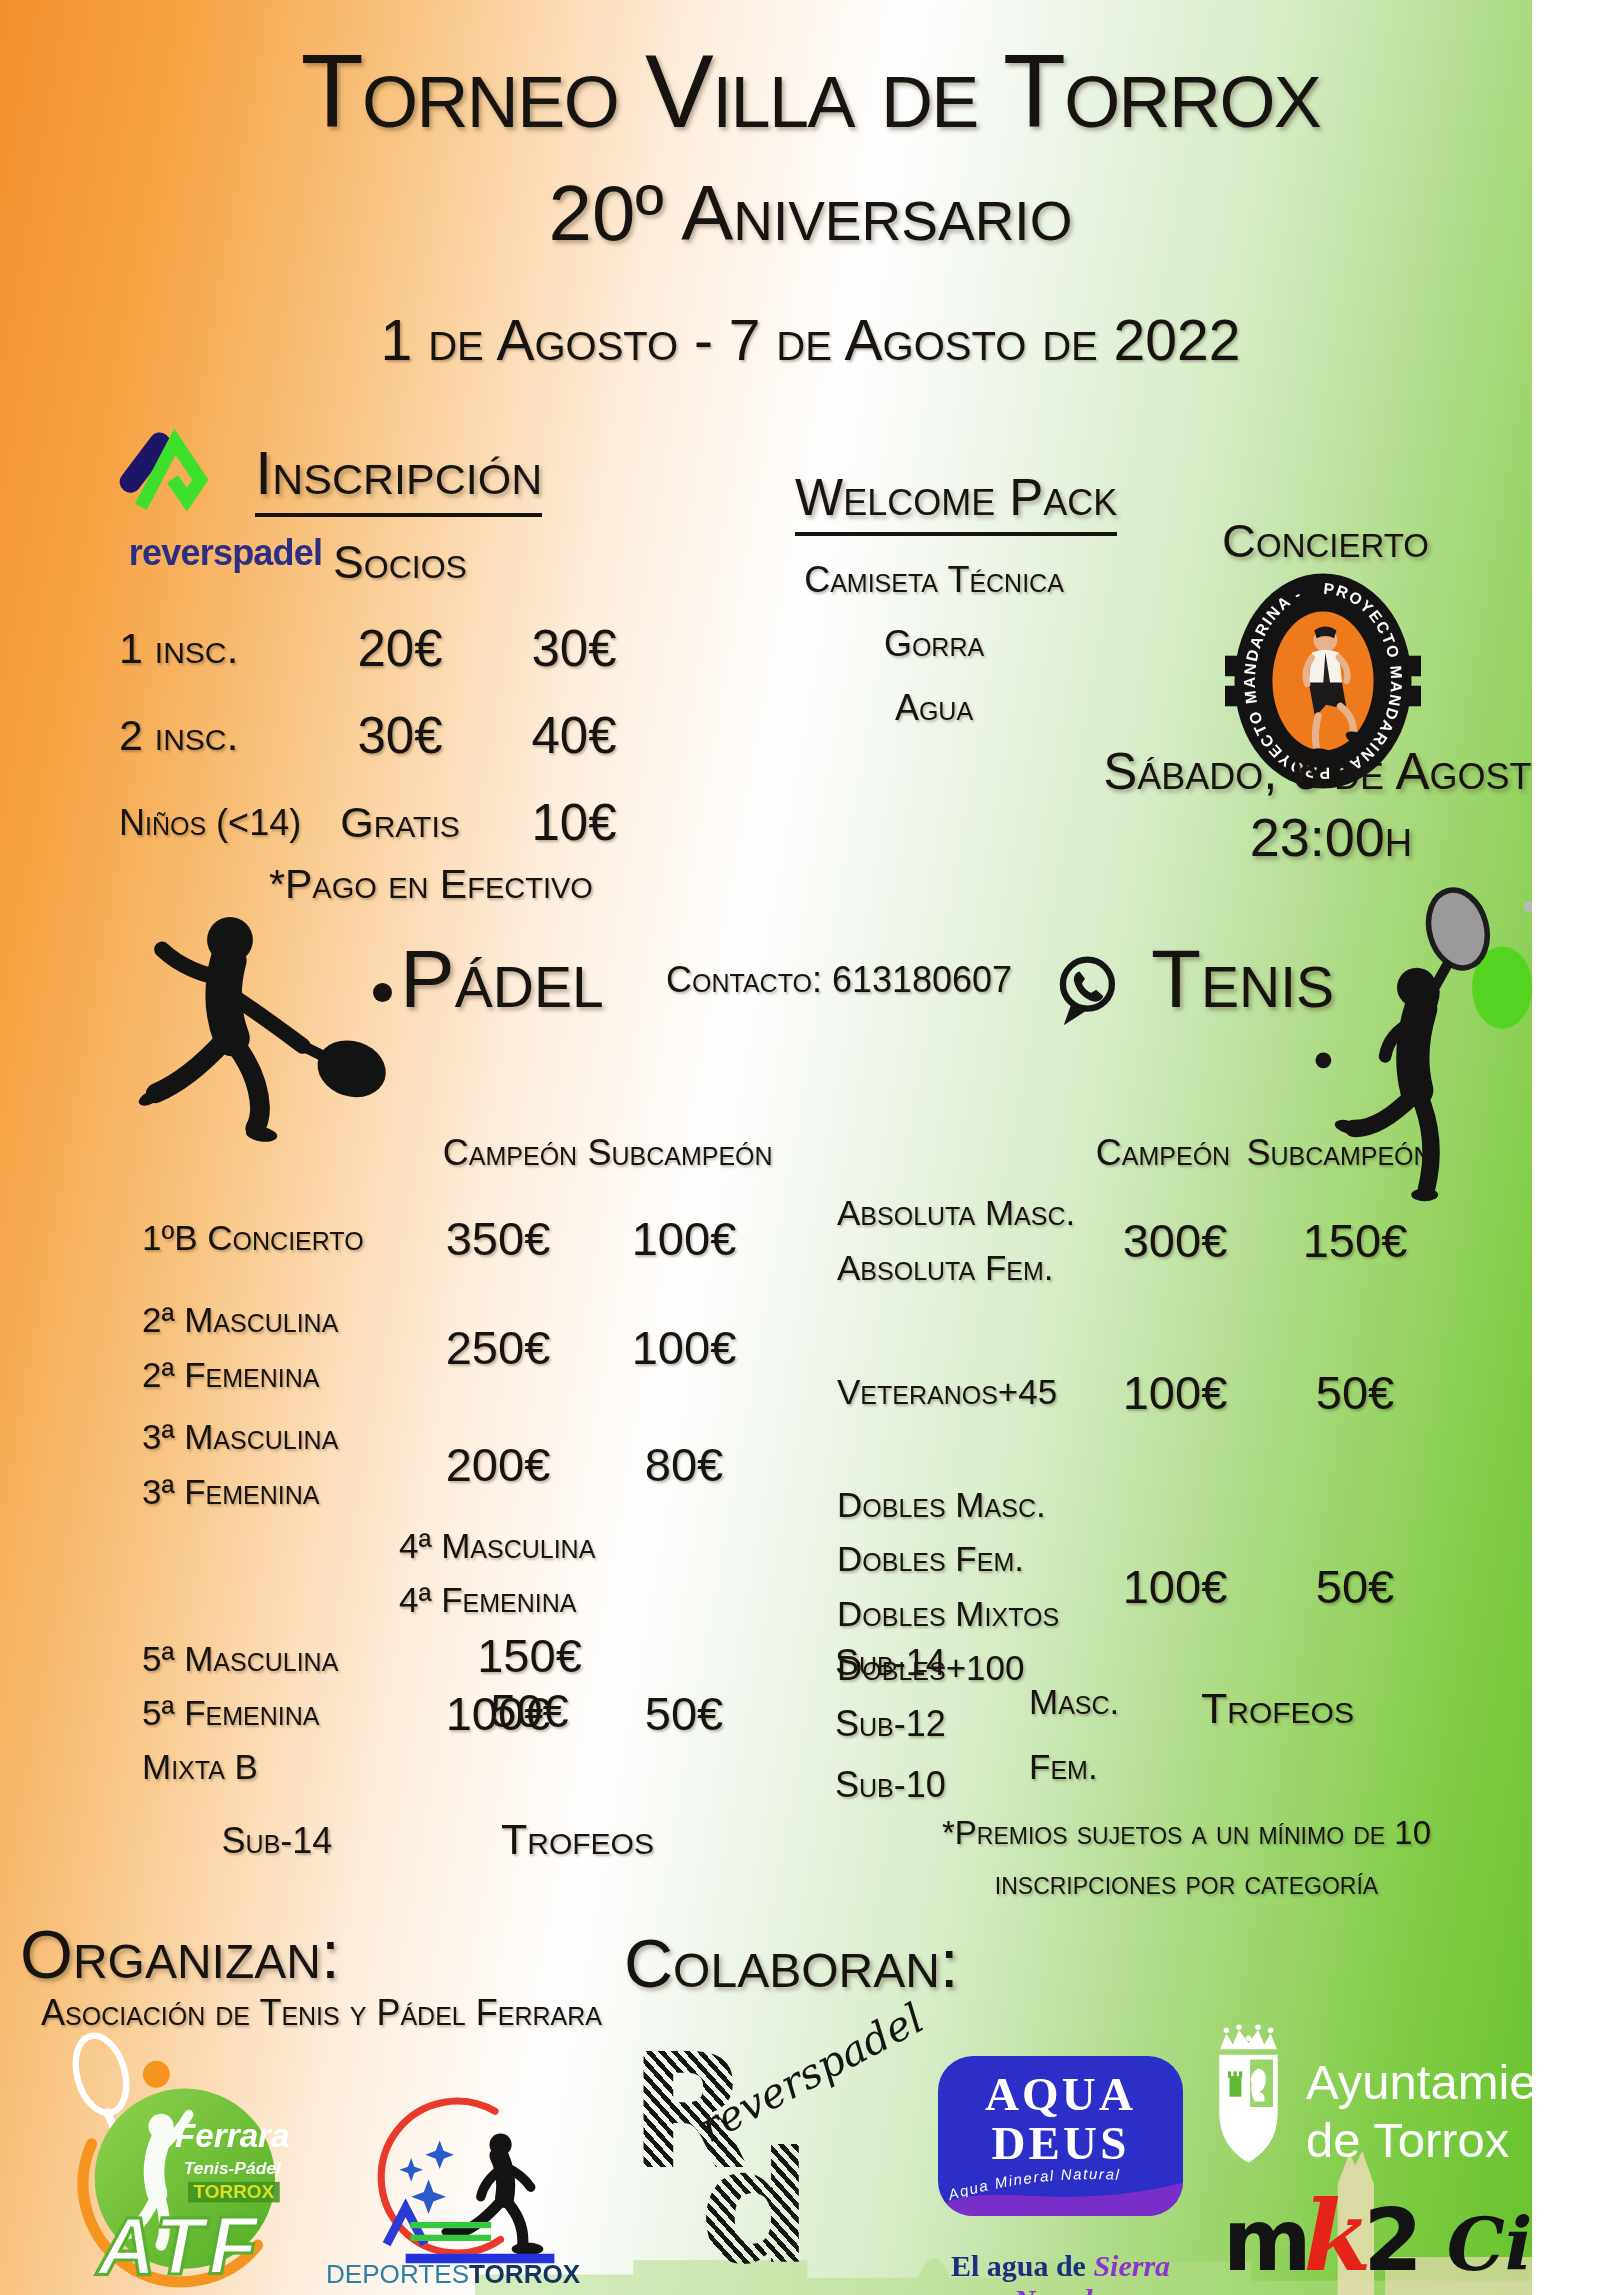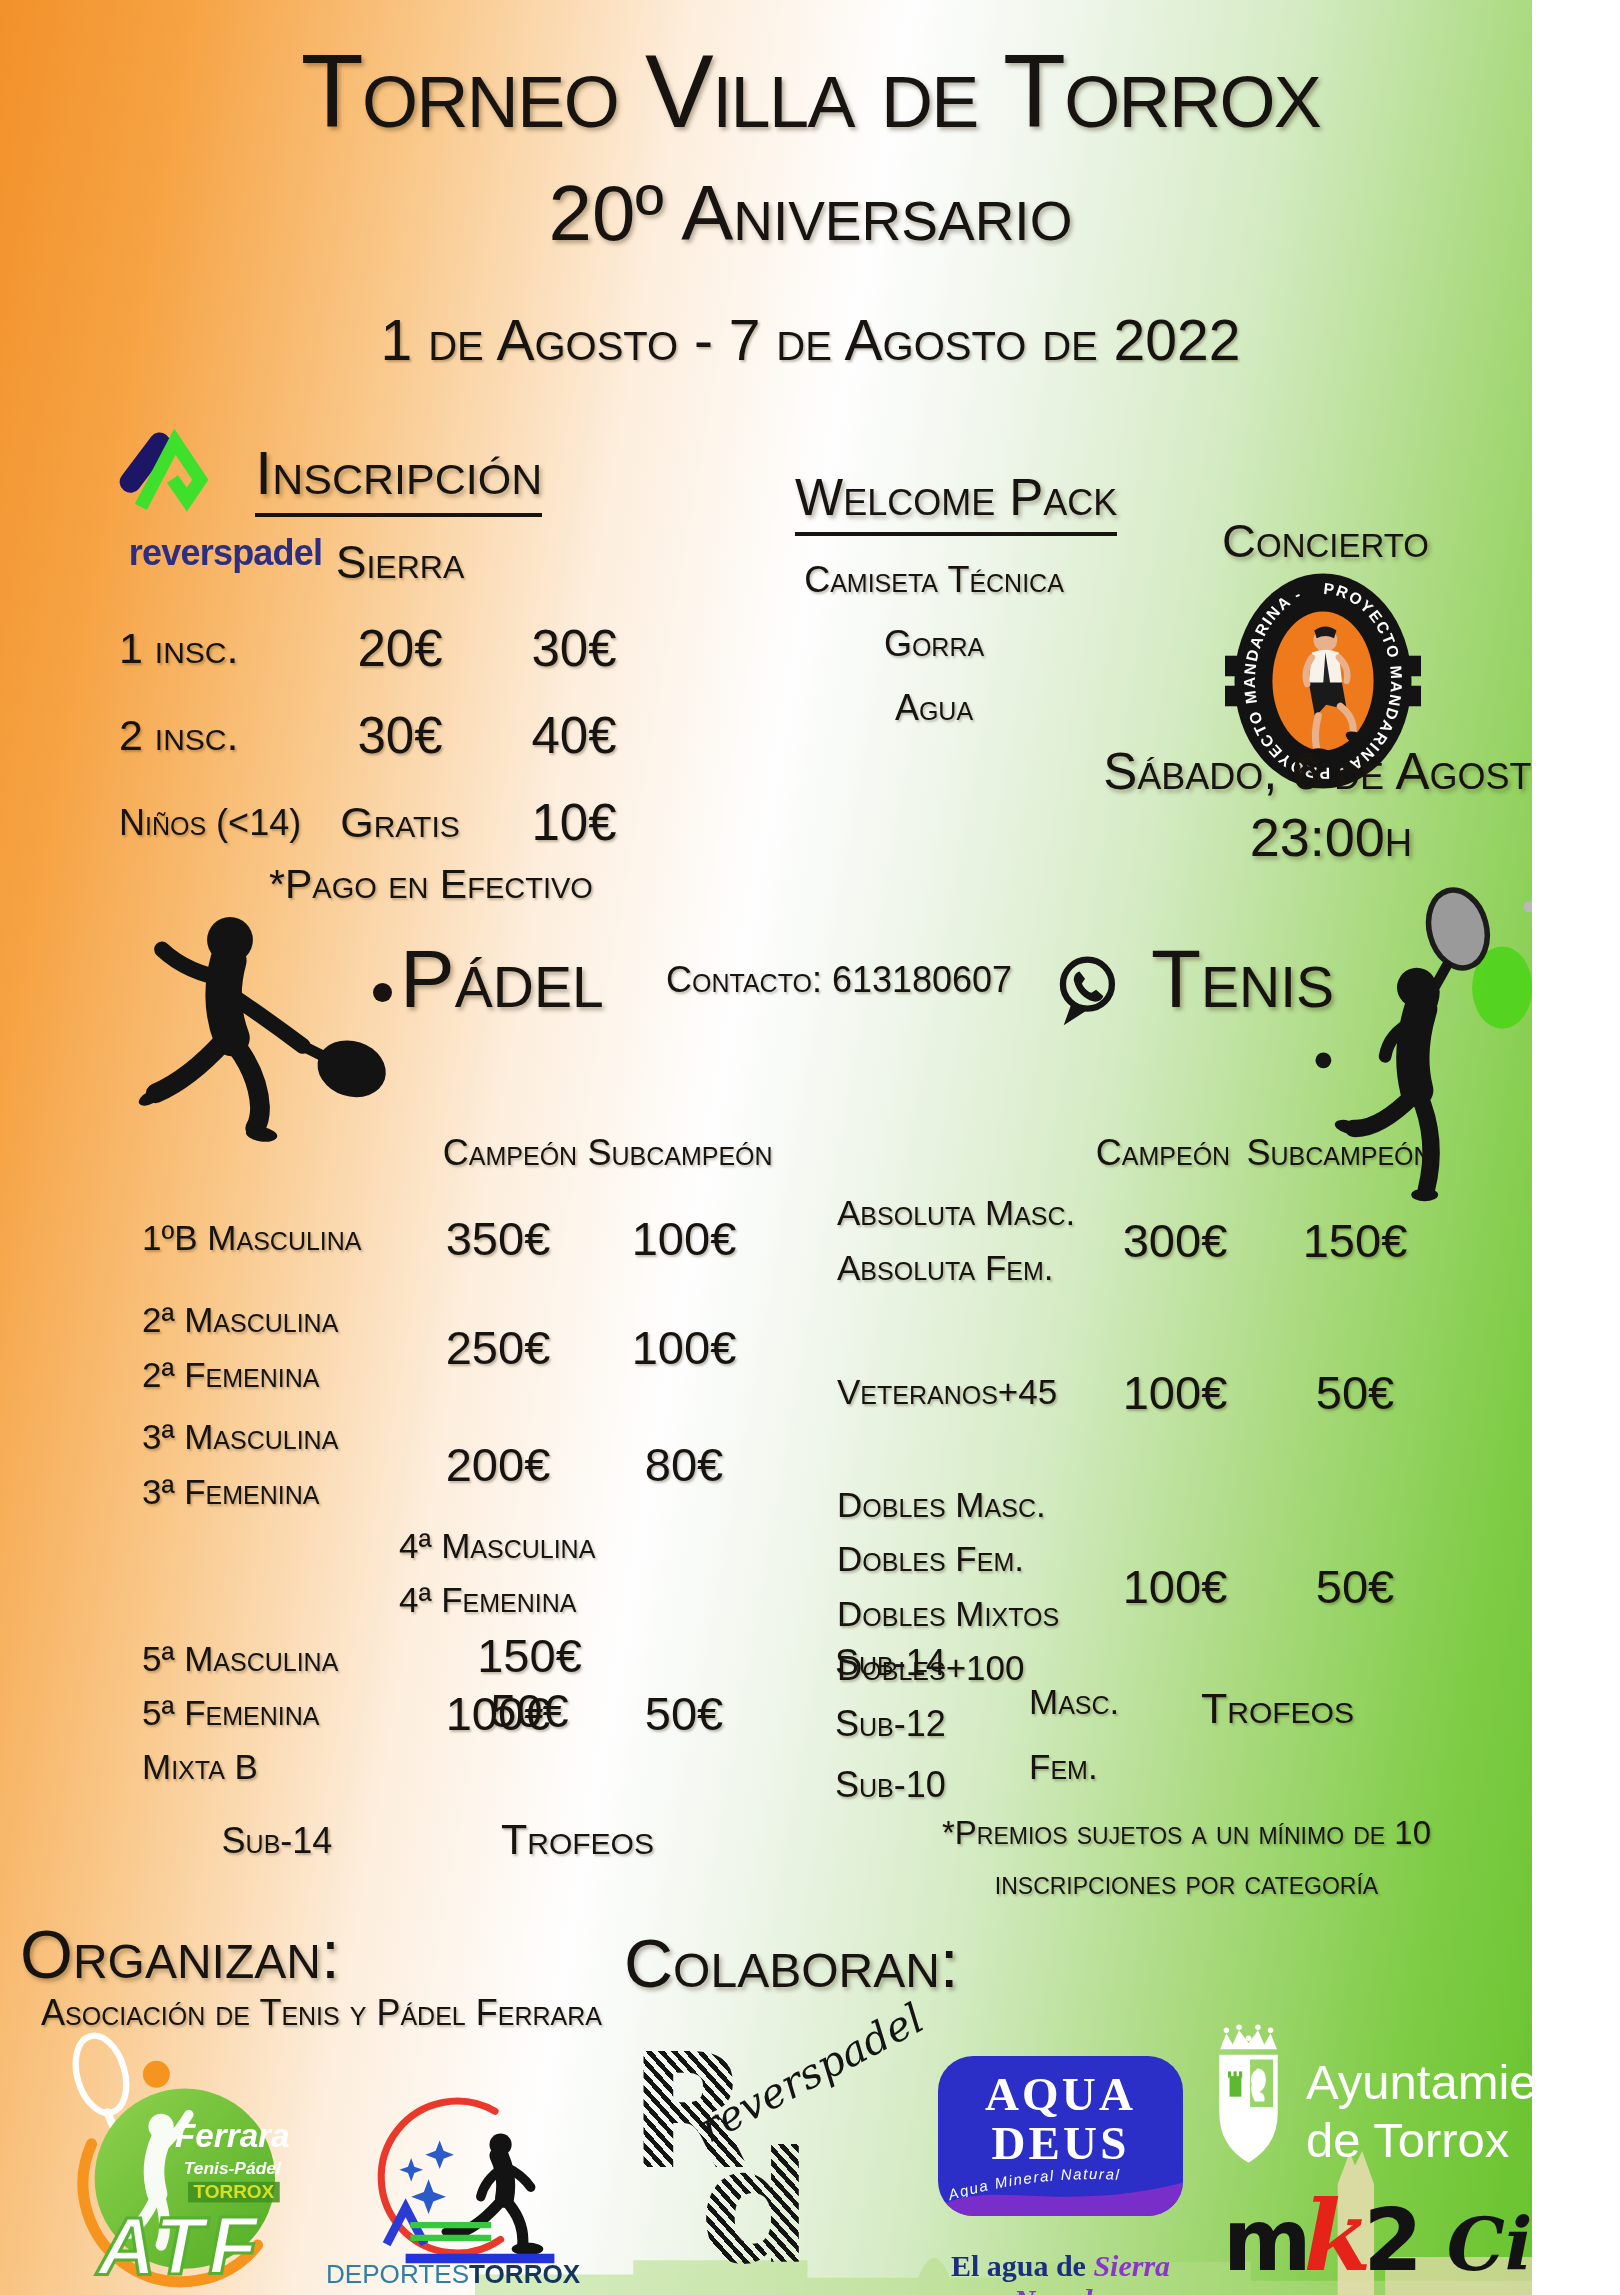--- a/index.html
+++ b/index.html
@@ -57,21 +57,21 @@
   <svg class="abs" style="left:117px;top:421px;" width="119" height="97" viewBox="0 0 150 122">
     <rect x="22" y="8" width="27" height="88" rx="13" fill="#1d1566" transform="rotate(37 35 52)"></rect>
     <path d="M30,108 L73,26 L105,74 L88,99 L70,73" stroke="#3fe02b" stroke-width="17" fill="none"></path>
   </svg>
   <div class="abs" style="left:95px;top:532px;width:261px;text-align:center;font-size:36px;font-weight:700;color:#2b2e83;letter-spacing:-0.8px;">reverspadel</div>
 
   <div class="abs sc sh sectitle und" style="left:255px;top:437px;">Inscripción</div>
 
   <div class="irow" style="top:535px;">
     <div class="il"></div>
-    <div class="iv1 sc shs" style="font-size:46px;">Sierra</div>
+    <div class="iv1 sc shs" style="font-size:46px;">Socios</div>
   </div>
 
   <div class="irow" style="top:609px;height:79px;">
     <div class="il sc shs">1 insc.</div>
     <div class="iv1 shs">20€</div>
     <div class="iv2 shs">30€</div>
   </div>
   <div class="irow" style="top:696px;height:79px;">
     <div class="il sc shs">2 insc.</div>
     <div class="iv1 shs">30€</div>
@@ -166,21 +166,21 @@
       <ellipse cx="52" cy="304" rx="16" ry="8" stroke="none" transform="rotate(15 52 304)"></ellipse>
     </g>
     <circle cx="22" cy="220" r="10" fill="#151515"></circle>
   </svg>
 
   <div class="abs sc shs colhead ctr" style="left:419px;top:1132px;width:182px;">Campeón</div>
   <div class="abs sc shs colhead ctr" style="left:579px;top:1132px;width:202px;">Subcampeón</div>
 
   <div class="prow" style="top:1203px;height:71px;">
     <div class="c sc shs cat">
-        <div>1ºB Masculina</div>
+        <div>1ºB Concierto</div>
       </div>
     <div class="v1 val shs">350€</div>
     <div class="v2 val shs">100€</div>
   </div>
   <div class="prow" style="top:1288px;height:119px;">
     <div class="c sc shs cat">
         <div>2ª Masculina</div>
         <div>2ª Femenina</div>
       </div>
     <div class="v1 val shs">250€</div>

